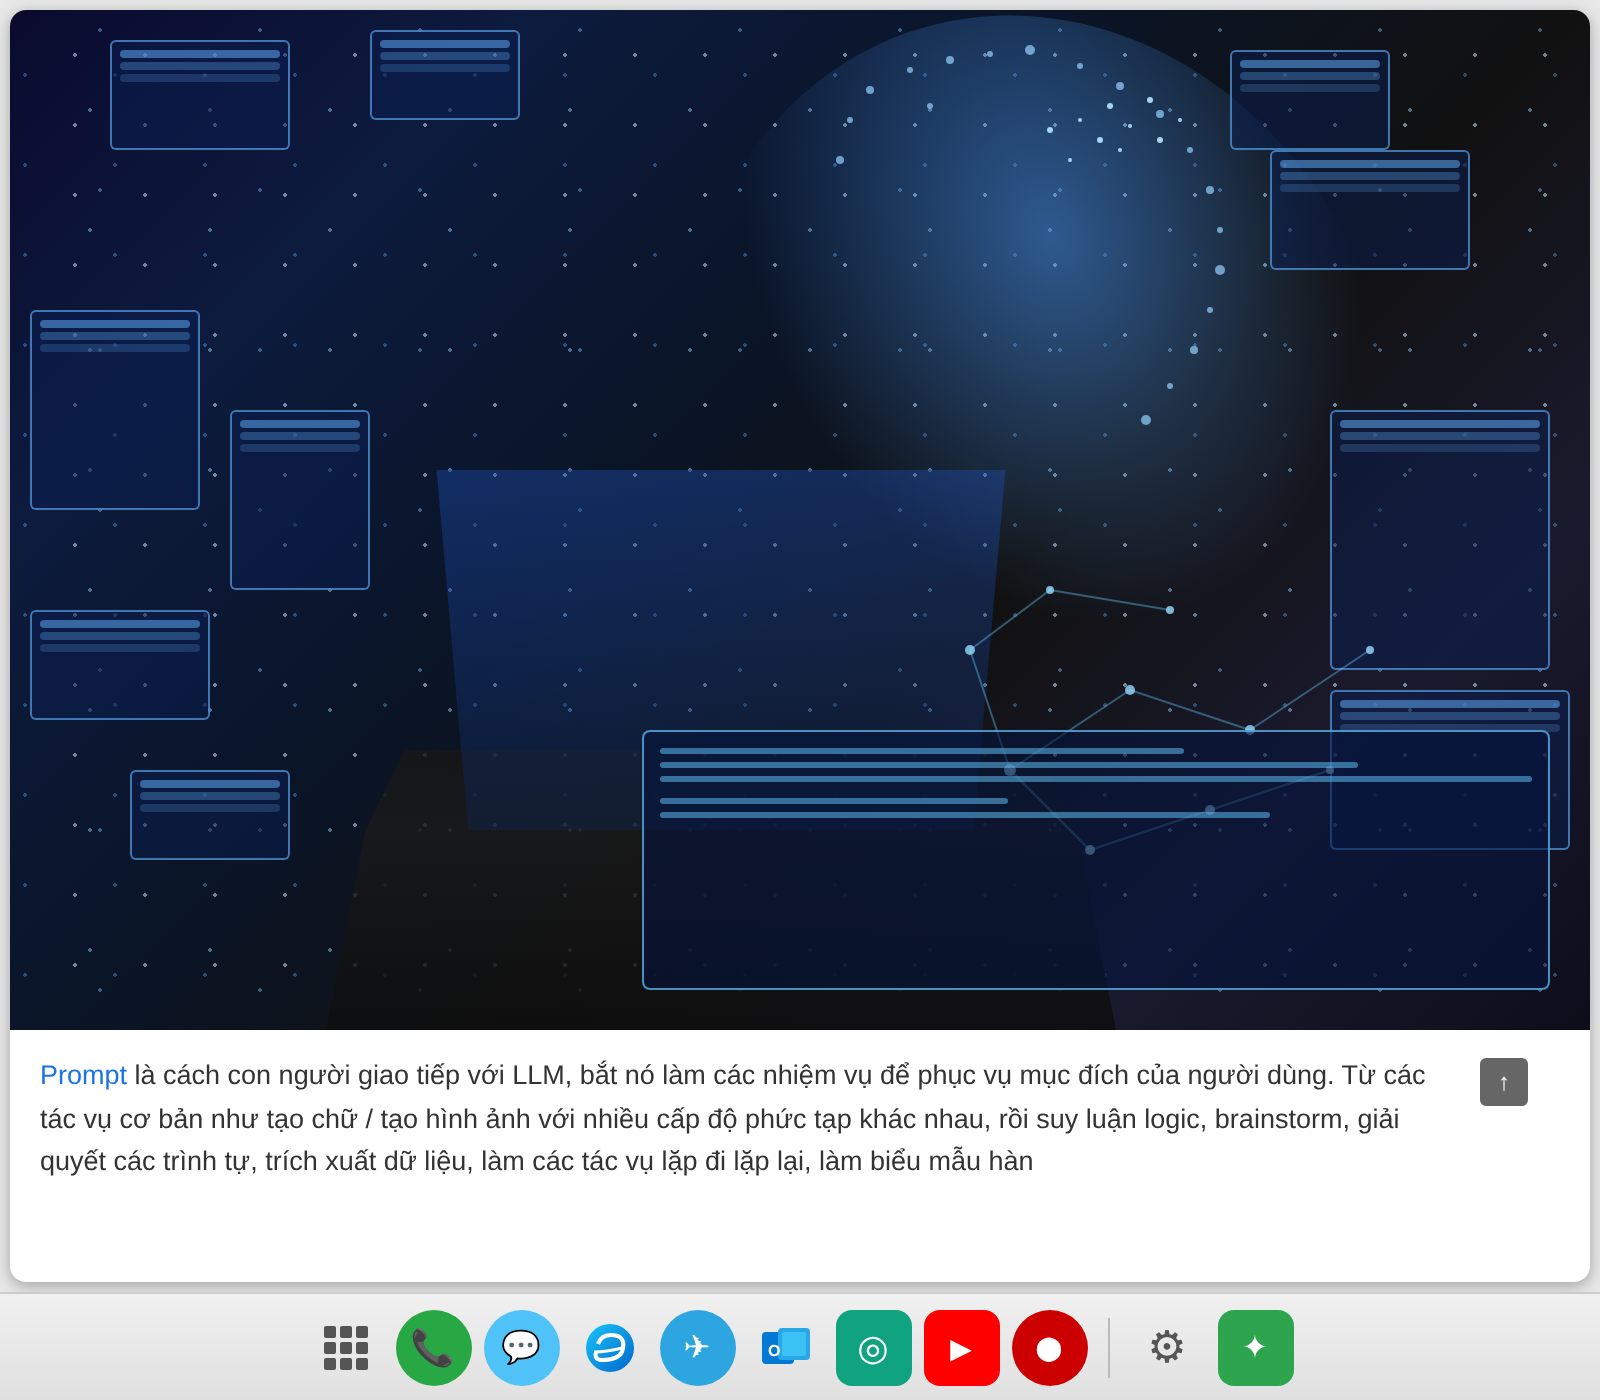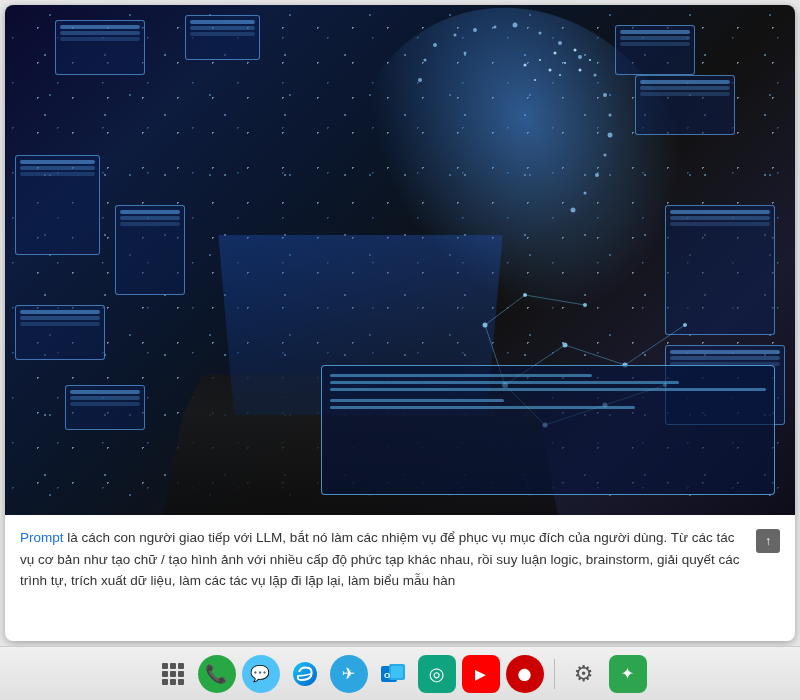--- a/index.html
+++ b/index.html
@@ -133,21 +133,21 @@
     
     .connection-lines {
       position: absolute;
       top: 0;
       left: 0;
       width: 100%;
       height: 100%;
     }
 
     .text-section {
-      padding: 12px 15px 10px 15px;
+      padding: 12px 31px 10px 15px;
       background: #fff;
       flex-shrink: 0;
       min-height: 80px;
       display: flex;
       align-items: flex-start;
     }
 
     .text-content {
       font-size: 13.5px;
       line-height: 1.6;

